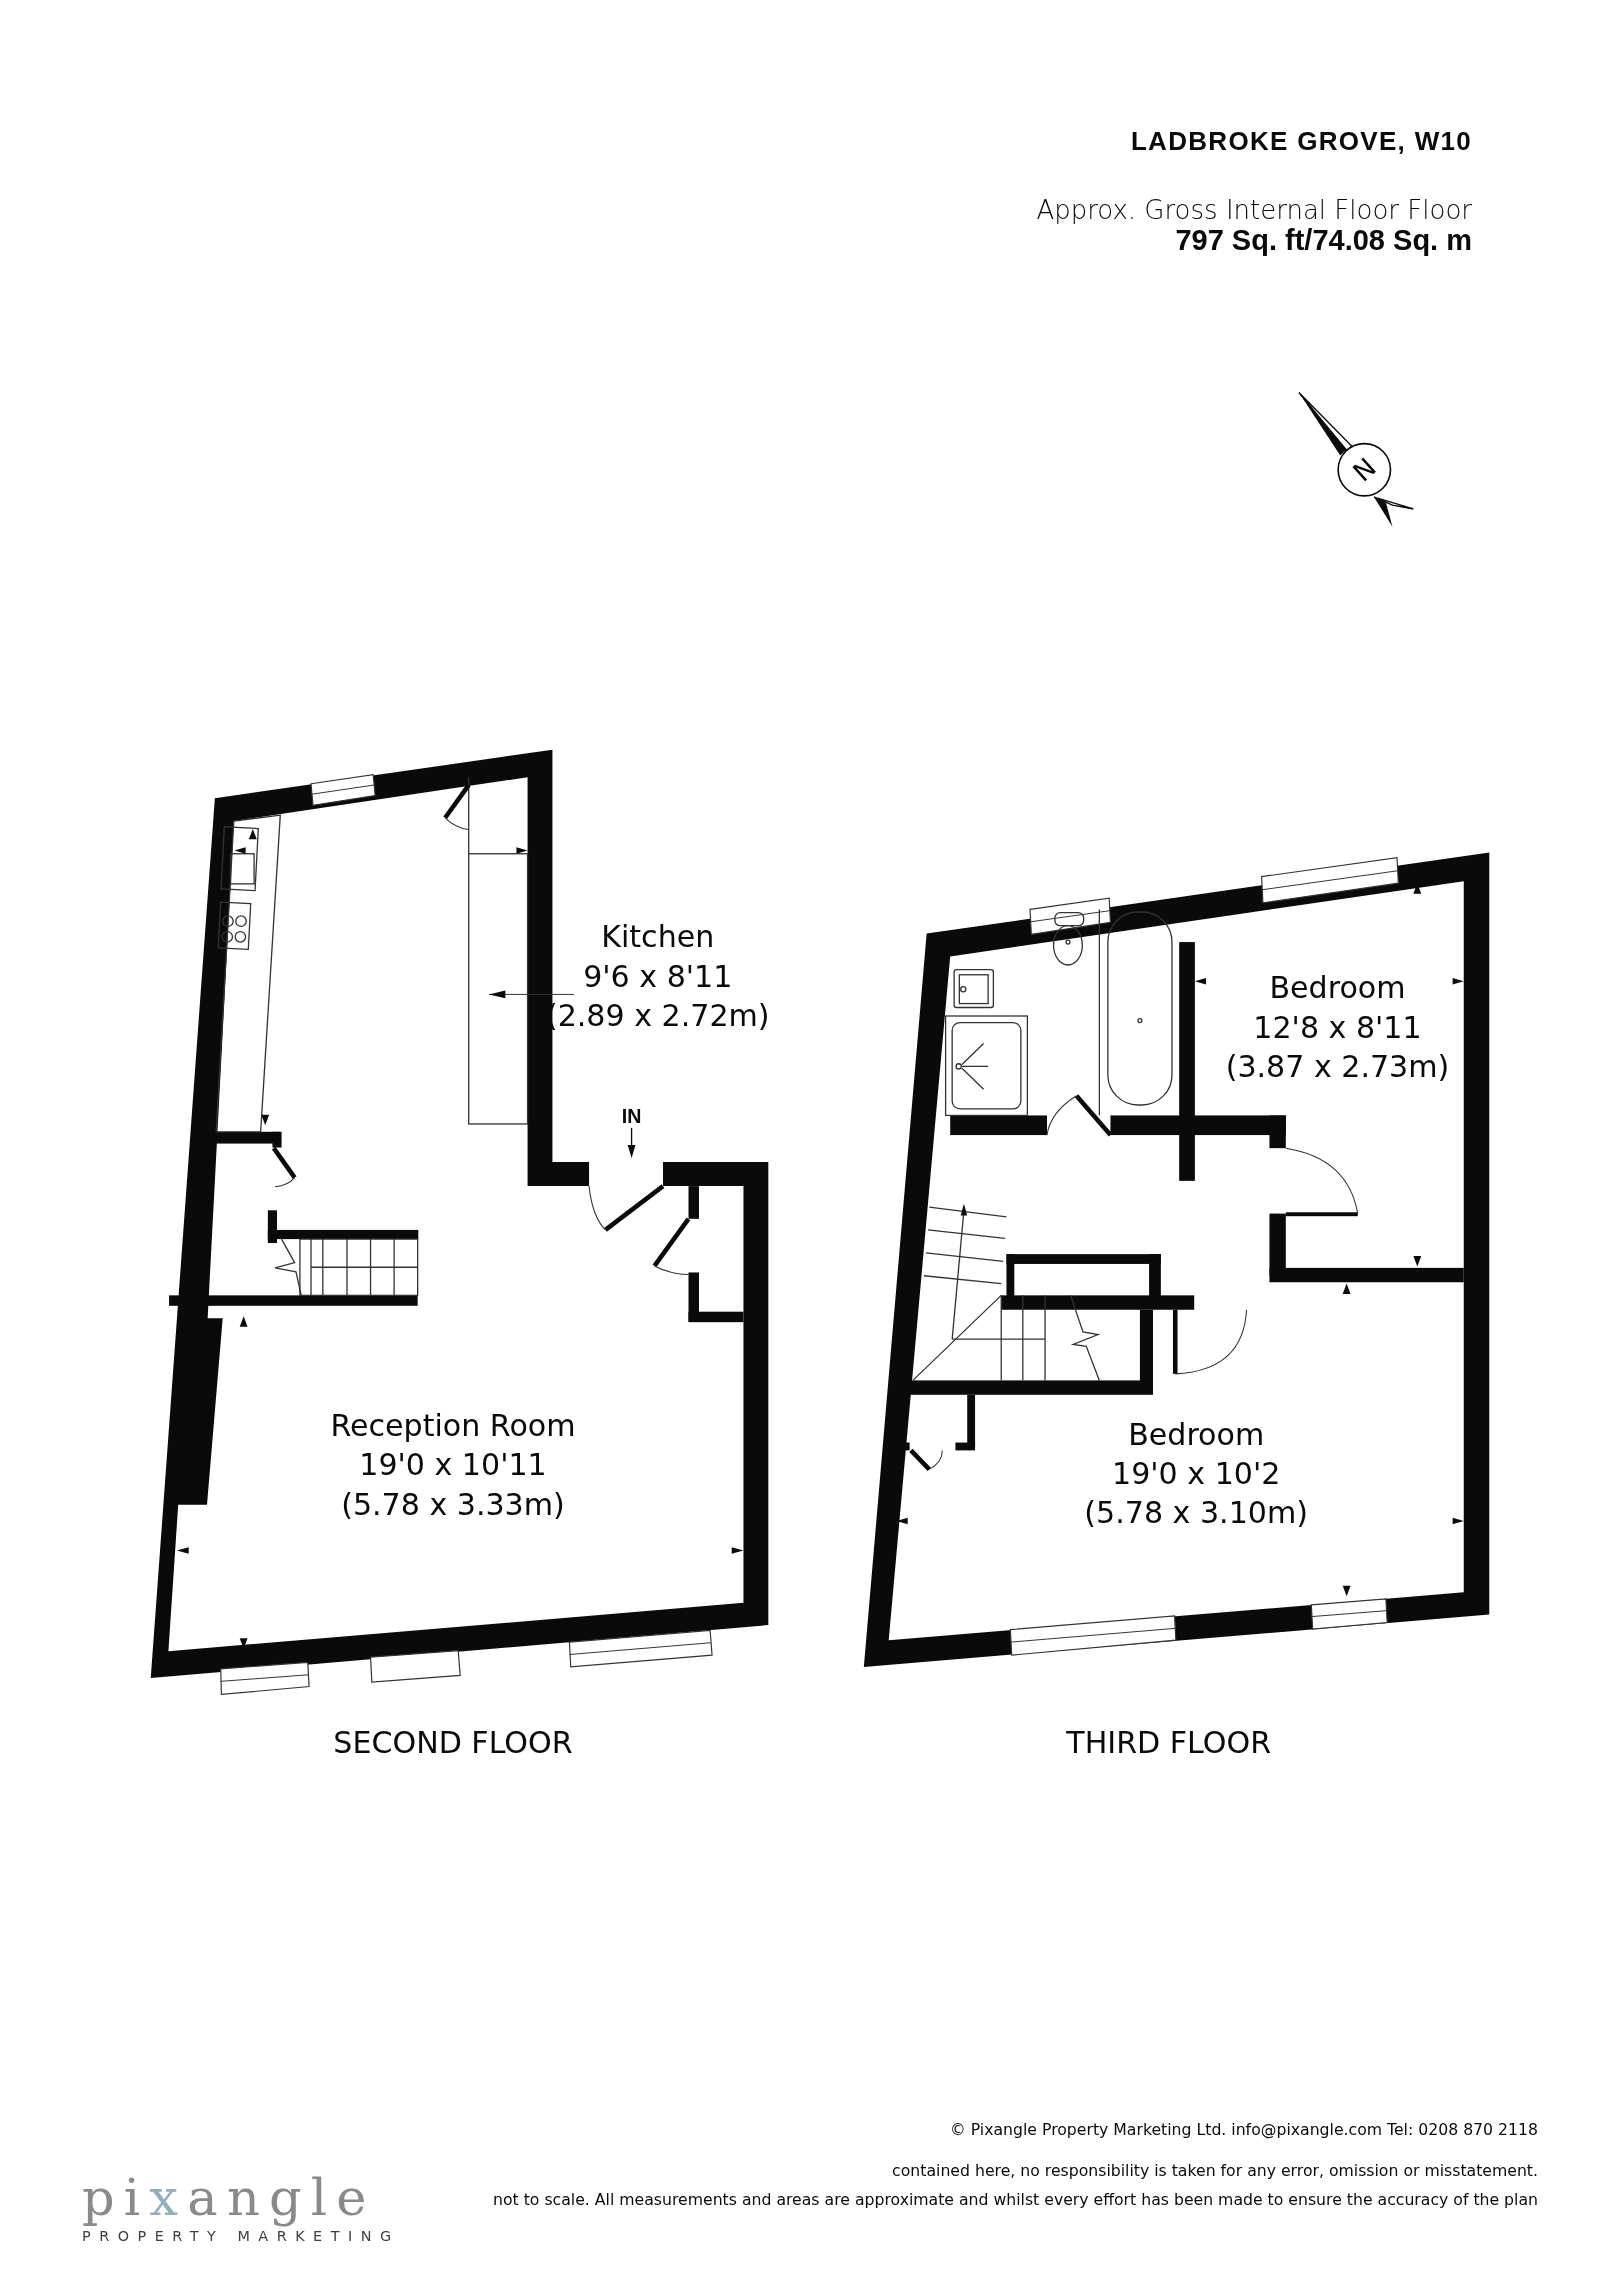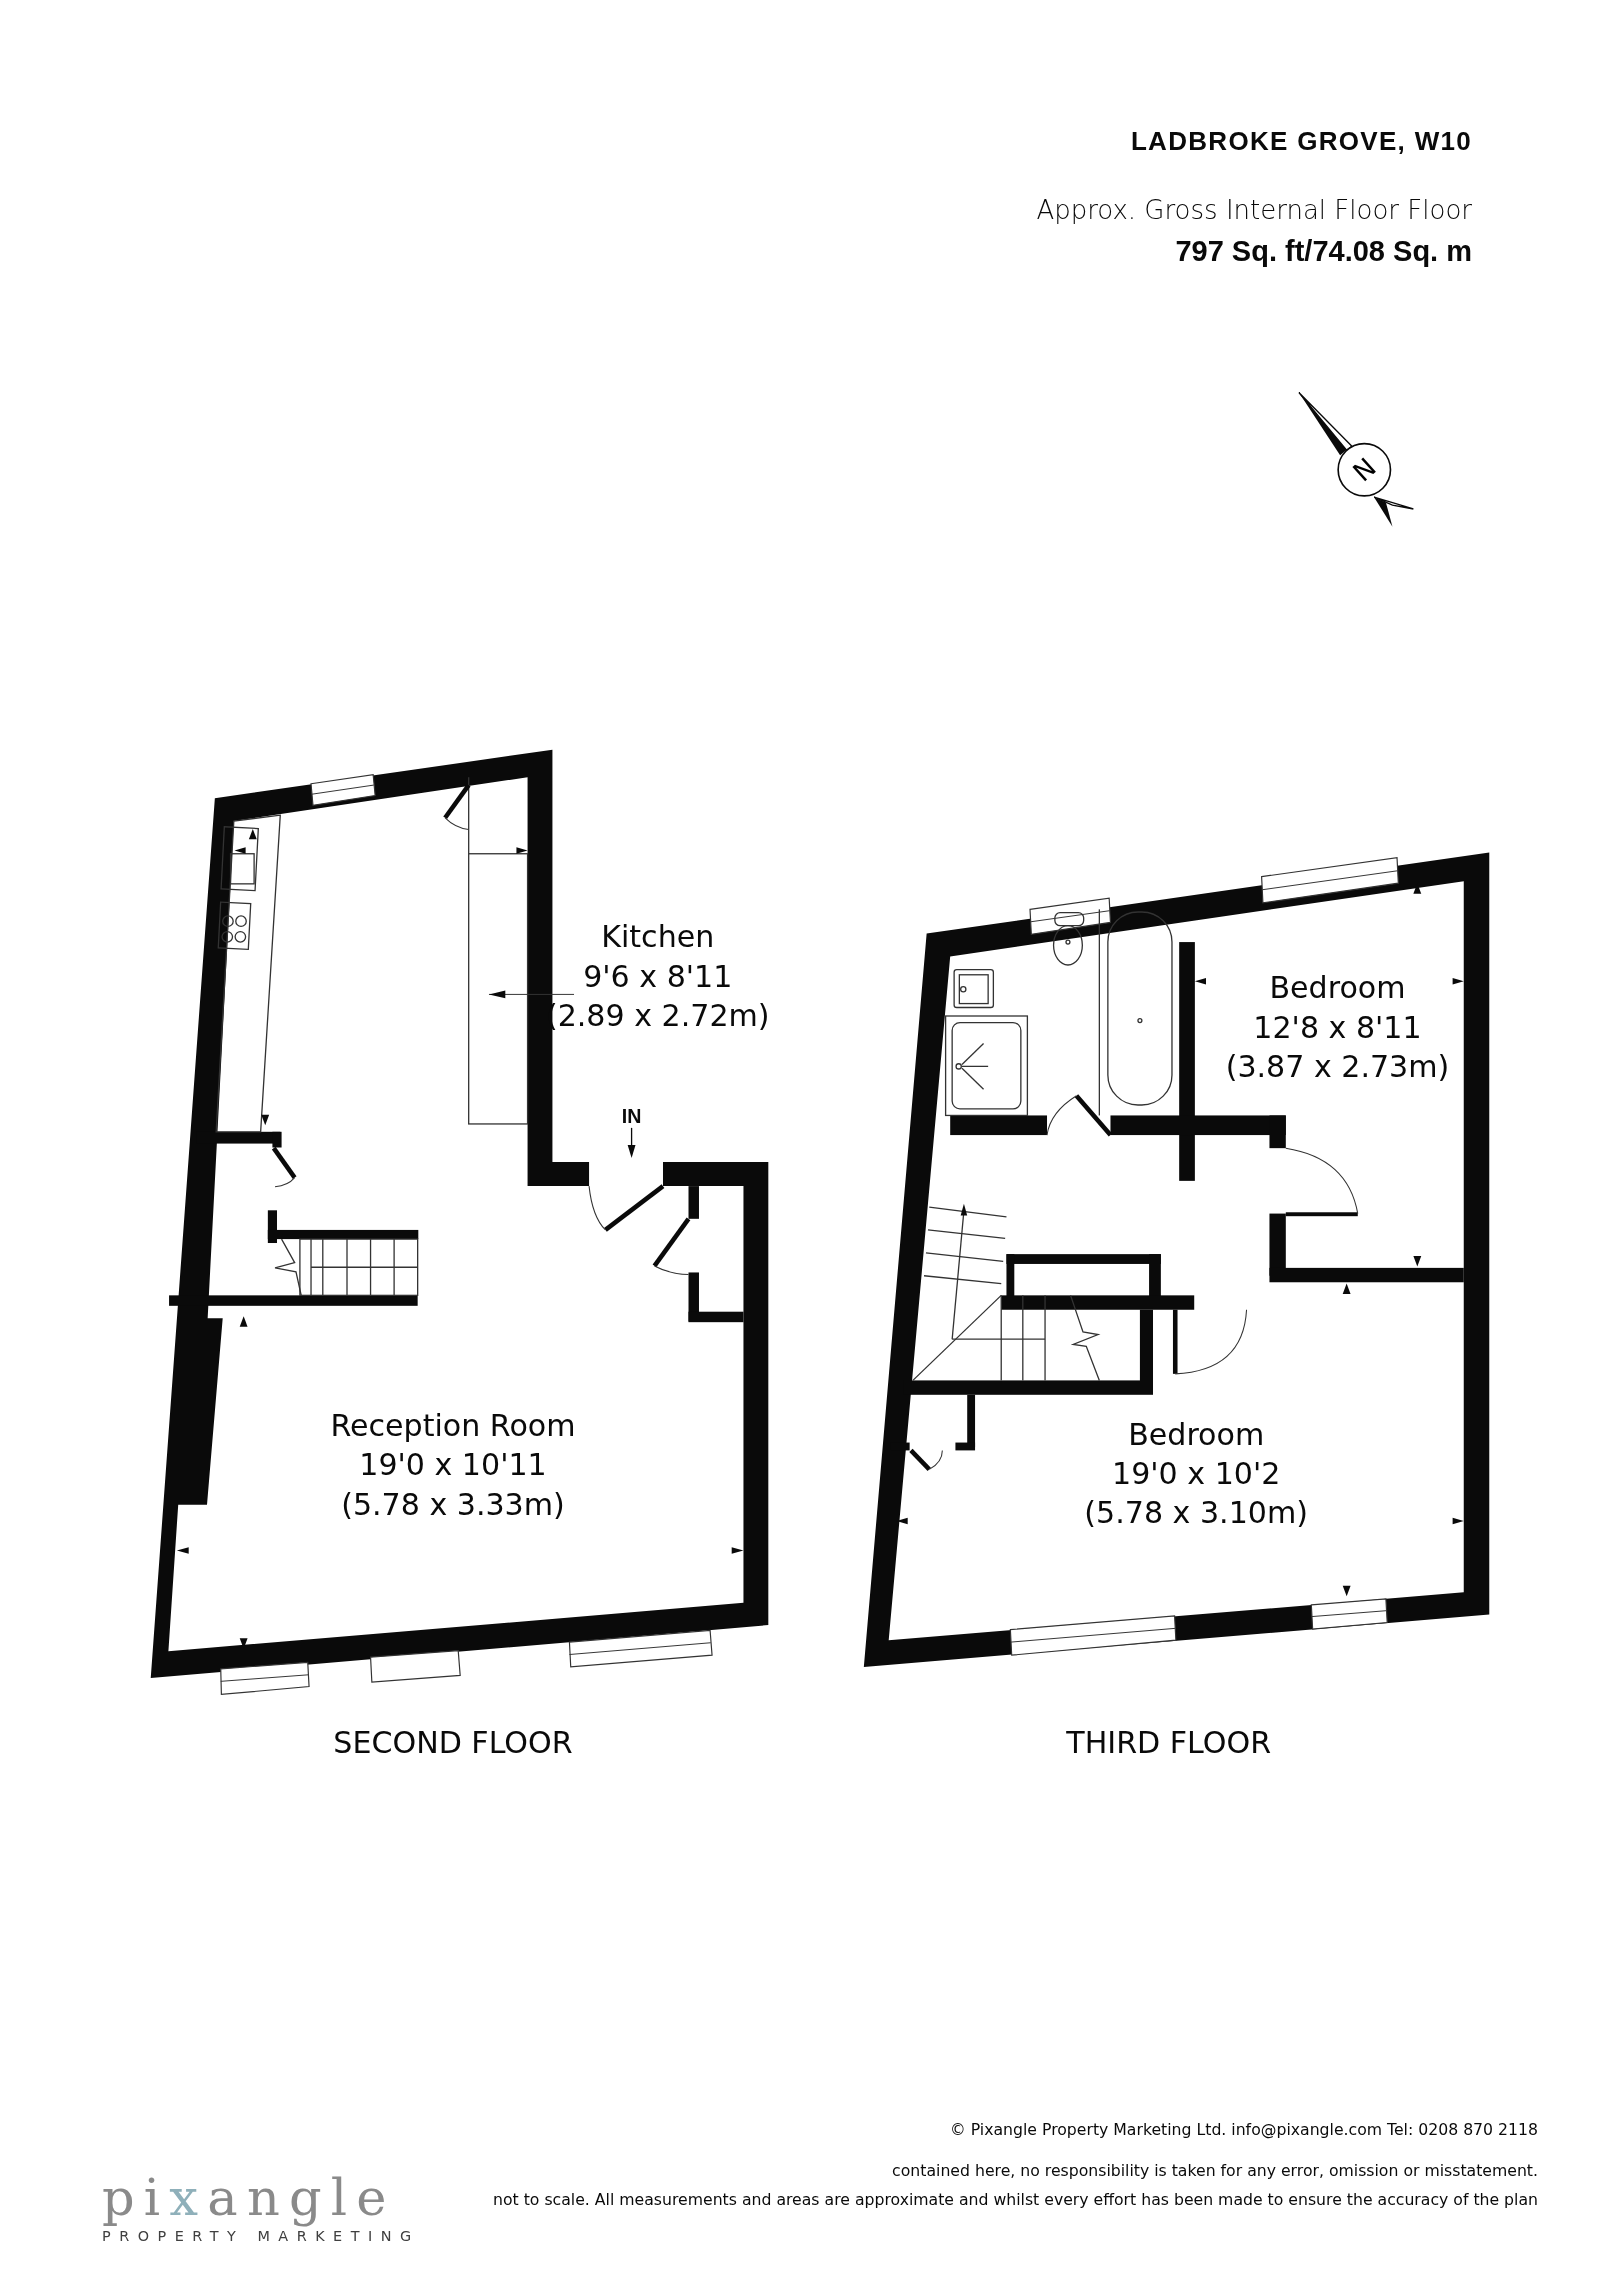--- a/index.html
+++ b/index.html
@@ -1,34 +1,34 @@
 <!DOCTYPE html>
 <html style="font-size:10.5px"><head>
 <meta charset="utf-8">
 <style>
   html, body { margin: 0; padding: 0; background: #ffffff; }
   body { width: 1623px; height: 2295px; position: relative; overflow: hidden;
          font-family: "DejaVu Sans", "Liberation Sans", sans-serif; color: #0a0a0a; }
   .header { position: absolute; right: 151px; top: 128px; text-align: right; }
   .title { font-family: "Liberation Sans", sans-serif; font-weight: bold; font-size: 26px; letter-spacing: 1.3px; line-height: 1; }
   .subtitle { font-family: "DejaVu Sans", sans-serif; font-size: 26px; margin-top: 43px; line-height: 1; font-weight: 300; }
-  .area { font-family: "Liberation Sans", sans-serif; font-weight: bold; font-size: 29px; margin-top: 14px; line-height: 1; }
+  .area { font-family: "Liberation Sans", sans-serif; font-weight: bold; font-size: 29px; margin-top: 3px; line-height: 1; }
   svg.plan { position: absolute; left: 0; top: 0; }
   .room-label { font-family: "DejaVu Sans", sans-serif; font-size: 46px; fill: #0a0a0a; text-anchor: middle; }
   .floor-label { font-family: "DejaVu Sans", sans-serif; font-size: 46px; fill: #0a0a0a; text-anchor: middle; }
   .in-label { font-family: "Liberation Sans", sans-serif; font-weight: bold; font-size: 30px; fill: #0a0a0a; text-anchor: middle; }
   .wall { fill: #0a0a0a; }
   .thin { fill: none; stroke: #333; stroke-width: 2; }
   .door { fill: none; stroke: #0a0a0a; stroke-width: 7; }
   .swing { fill: none; stroke: #333; stroke-width: 1.6; }
   .win { fill: #ffffff; stroke: #333; stroke-width: 1.8; }
   .footer { position: absolute; right: 85px; top: 2115px; text-align: right;
             font-family: "DejaVu Sans", sans-serif; font-size: 15.7px; line-height: 29px; color: #0a0a0a; }
   .footer .copy { margin-bottom: 12px; }
-  .logo { position: absolute; left: 102px; top: 2172px; }
+  .logo { position: absolute; left: 82px; top: 2172px; }
   .logo-word { font-family: "DejaVu Serif", serif; font-size: 51px; color: #8a8a8a; letter-spacing: 9.2px; line-height: 1; }
   .logo-word .x { color: #8fb0ba; }
   .logo-tag { font-family: "DejaVu Sans", sans-serif; font-size: 14.4px; color: #404040; letter-spacing: 8.5px; margin-top: 5.2px; }
 </style>
 </head>
 <body>
 
 <div class="header">
   <div class="title">LADBROKE GROVE, W10</div>
   <div class="subtitle">Approx. Gross Internal Floor Floor</div>

